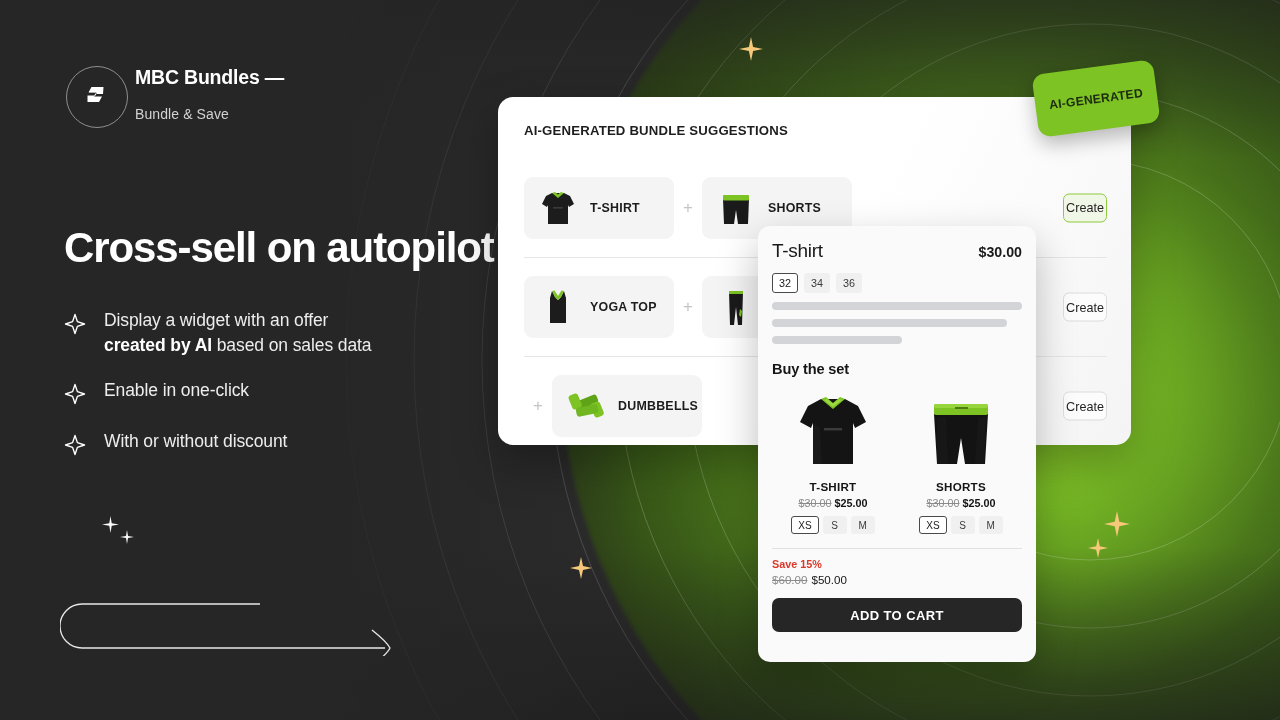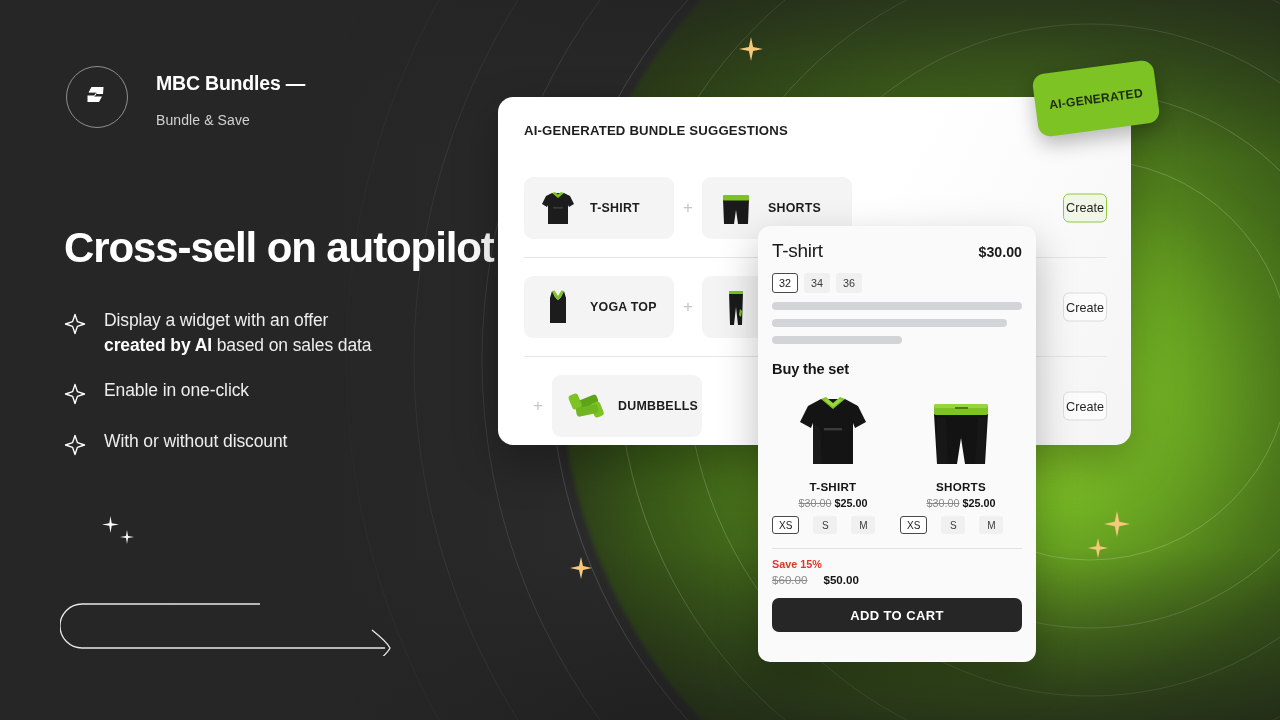--- a/index.html
+++ b/index.html
@@ -56,21 +56,21 @@
     background:
       linear-gradient(90deg, rgba(38,38,38,1) 0%, rgba(38,38,38,0.98) 26%, rgba(38,38,38,0.55) 38%, rgba(38,38,38,0) 50%),
       linear-gradient(180deg, rgba(30,30,30,0.55) 0%, rgba(30,30,30,0) 22%, rgba(30,30,30,0) 76%, rgba(25,25,25,0.6) 100%);
   }
 
   .sparkle { position: absolute; }
 
   
   .logo-block {
     position: absolute; left: 66px; top: 66px;
-    display: flex; align-items: flex-end; gap: 28px;
+    display: flex; align-items: flex-start; gap: 7px;
   }
   .logo-circle {
     width: 62px; height: 62px; border-radius: 50%;
     border: 1.6px solid #8e8e8e;
     display: flex; align-items: center; justify-content: center;
   }
   .logo-text-main {
     color: #ffffff; font-size: 19.5px; font-weight: bold;
     letter-spacing: -0.2px; line-height: 1.15;
   }
@@ -218,32 +218,32 @@
     height: 86px;
     display: flex; align-items: center; justify-content: center;
   }
   .set-name {
     margin-top: 7px;
     color: #141414; font-size: 11.6px; font-weight: bold; letter-spacing: 0.25px;
   }
   .set-price { margin-top: 4px; font-size: 10.8px; }
   .set-price .old { color: #8b8b8b; text-decoration: line-through; }
   .set-price .new { color: #141414; font-weight: bold; margin-left: 3px; }
-  .set-sizes { display: flex; gap: 14px; justify-content: flex-start; margin-top: 7px; }
+  .set-sizes { display: flex; gap: 4px; justify-content: center; margin-top: 7px; }
   .set-sizes .size-chip { min-width: 24px; height: 18px; font-size: 10px; }
 
   .dc-divider { height: 1px; background: #e2e2e2; margin-top: 14px; }
 
   .save-label {
     margin-top: 9px;
     color: #d93a2b; font-size: 10.8px; font-weight: bold;
   }
   .total-price { margin-top: 3px; font-size: 11.6px; }
   .total-price .old { color: #8b8b8b; text-decoration: line-through; }
-  .total-price .new { color: #141414; font-weight: bold; margin-left: 16px; }
+  .total-price .new { color: #141414; font-weight: normal; margin-left: 4px; }
 
   .cart-btn {
     margin-top: 12px;
     height: 34px; width: 100%;
     background: #262626; border-radius: 7px;
     display: flex; align-items: center; justify-content: center;
     color: #ffffff; font-size: 13px; font-weight: bold; letter-spacing: 0.4px;
   }
 </style>
 </head>

